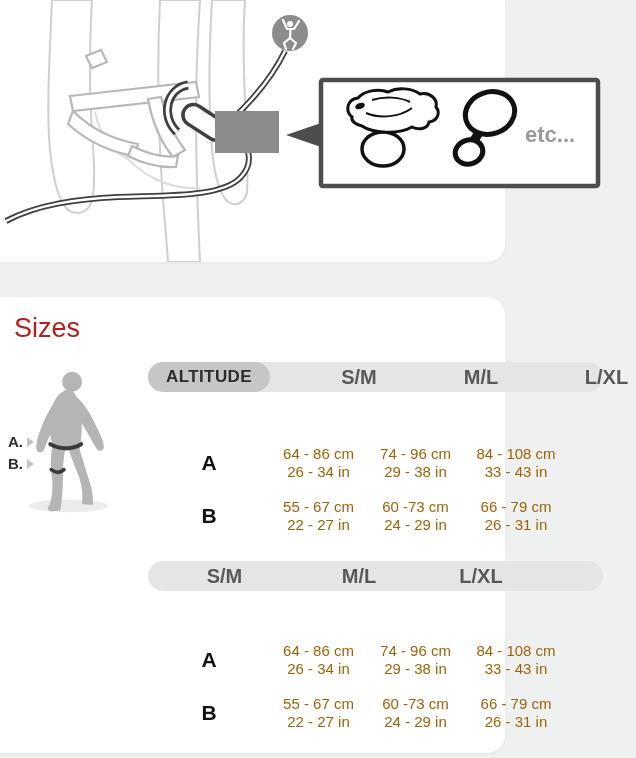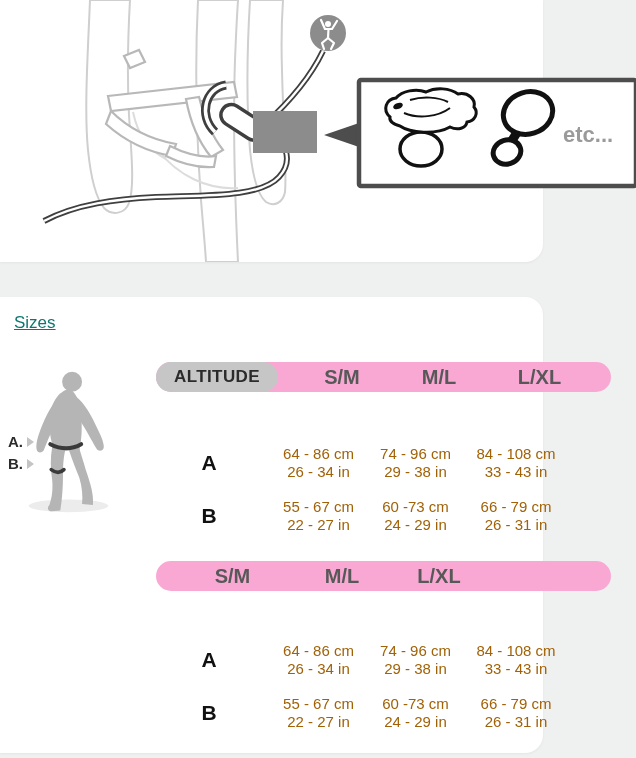--- a/index.html
+++ b/index.html
@@ -5,47 +5,46 @@
   html,body { margin:0; padding:0; }
   body {
     width:636px; height:758px;
     background:#eff0f0;
     font-family:"Liberation Sans", sans-serif;
     position:relative; overflow:hidden;
   }
   .card {
     position:absolute; left:0; width:505px; background:#fff;
     box-shadow:0 1px 3px rgba(0,0,0,0.05);
-    padding-left:38px;
   }
   #card-illustration { top:0; height:262px; border-radius:0 0 18px 0; }
   #card-sizes { top:297px; height:456px; border-radius:0 18px 18px 0; }
 
   .sizes-title {
     position:absolute; left:14px; top:16px;
-    font-size:17px; color:#0f766e; font-weight:400;text-decoration:underline;
+    font-size:27px; color:#b91c1c; font-weight:400;
   }
 
   
   .fig-label {
     position:absolute; left:8px; display:flex; align-items:center; gap:4px;
     font-size:15px; font-weight:bold; color:#2b2b2b;
   }
   #label-a { top:136px; }
   #label-b { top:158px; }
   .tri {
     width:0; height:0; border-top:5px solid transparent;
     border-bottom:5px solid transparent; border-left:7px solid #c4c4c4;
   }
 
   
   .thead {
-    position:absolute; left:156px; width:455px; height:30px;
-    background:#f9a8d4; border-radius:15px;
-    display:grid; grid-template-columns:122px 97px 97px 104px; align-items:center;
+    position:absolute; left:148px; width:455px; height:30px;
+    background:#e5e5e5; border-radius:15px;
+    display:grid; grid-template-columns:122px 97px 97px 104px; align-items:center;gap:25px;
   }
   .pill {
     height:30px; background:#c6c6c6; border-radius:15px;
     display:flex; align-items:center; justify-content:center;
     font-weight:bold; font-size:17px; color:#2b2b2b; letter-spacing:0.4px;
   }
   .colh { text-align:center; font-size:20px; font-weight:600; color:#585858;margin-left:31px; }
   .trow {
     position:absolute; left:148px; width:455px;
     display:grid; grid-template-columns:122px 97px 97px 104px;

